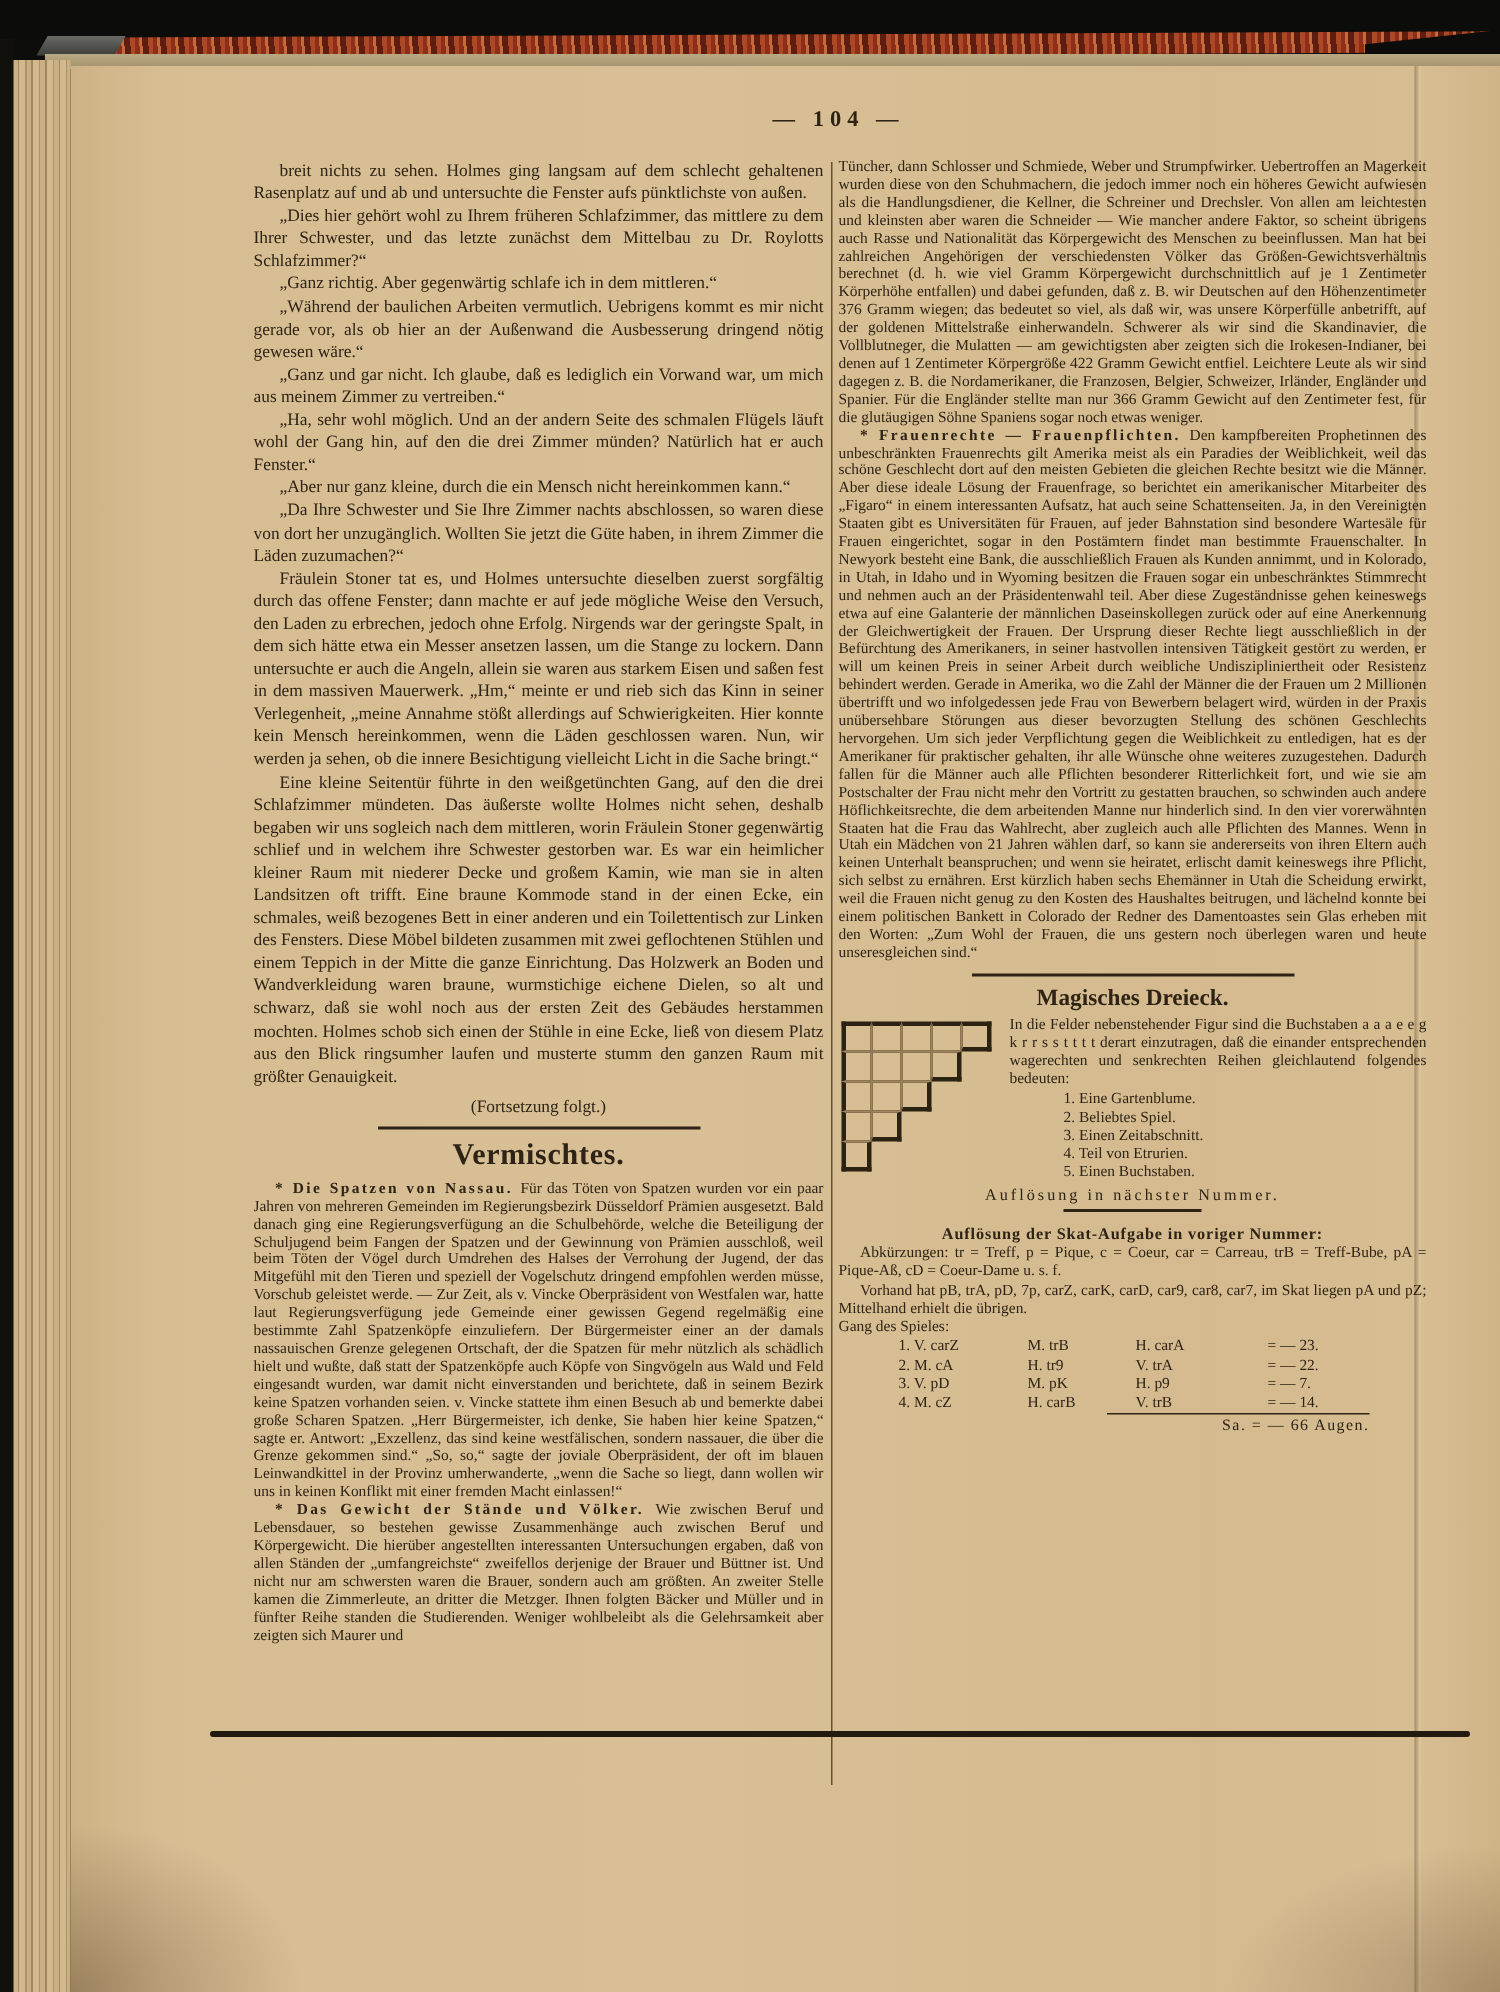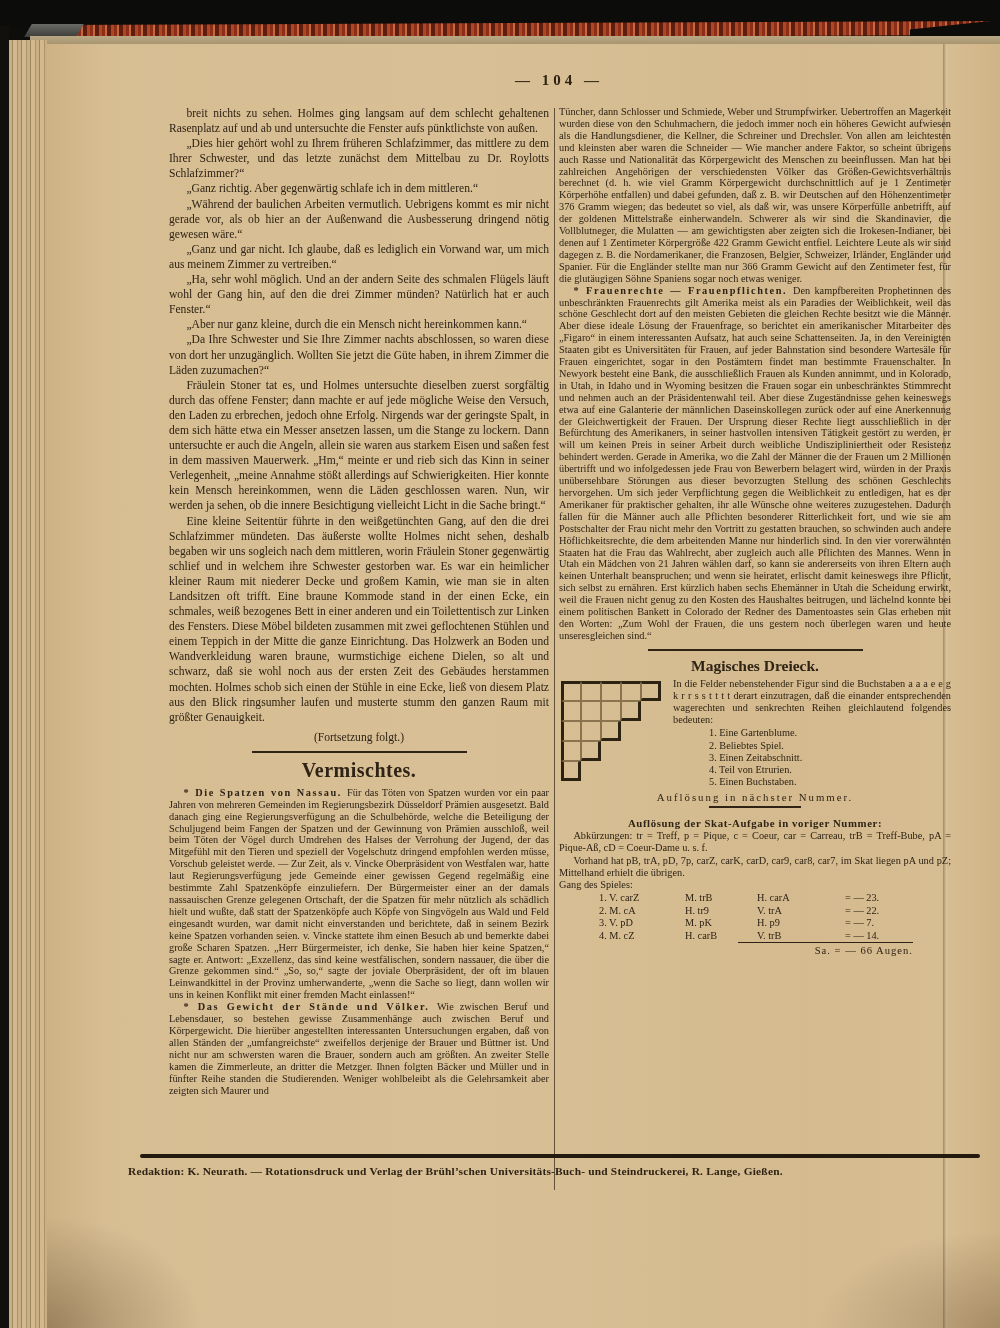--- a/index.html
+++ b/index.html
@@ -209,14 +209,13 @@
                 <span class="cell">= — 14.</span>
               </div>
             </div>
           <div class="skat-total">Sa. = — 66 Augen.</div>
         </div>
       </div>
     </div>
   </div>
 
   <div class="footer-bar"></div>
-  <div class="footer-text">Redaktion: K. Neurath. — Rotationsdruck und Verlag der Brühl’schen Universitäts-Buch- und Steindruckerei, R. Lange, Gießen.</div>
 </div>
 
 </body></html>

